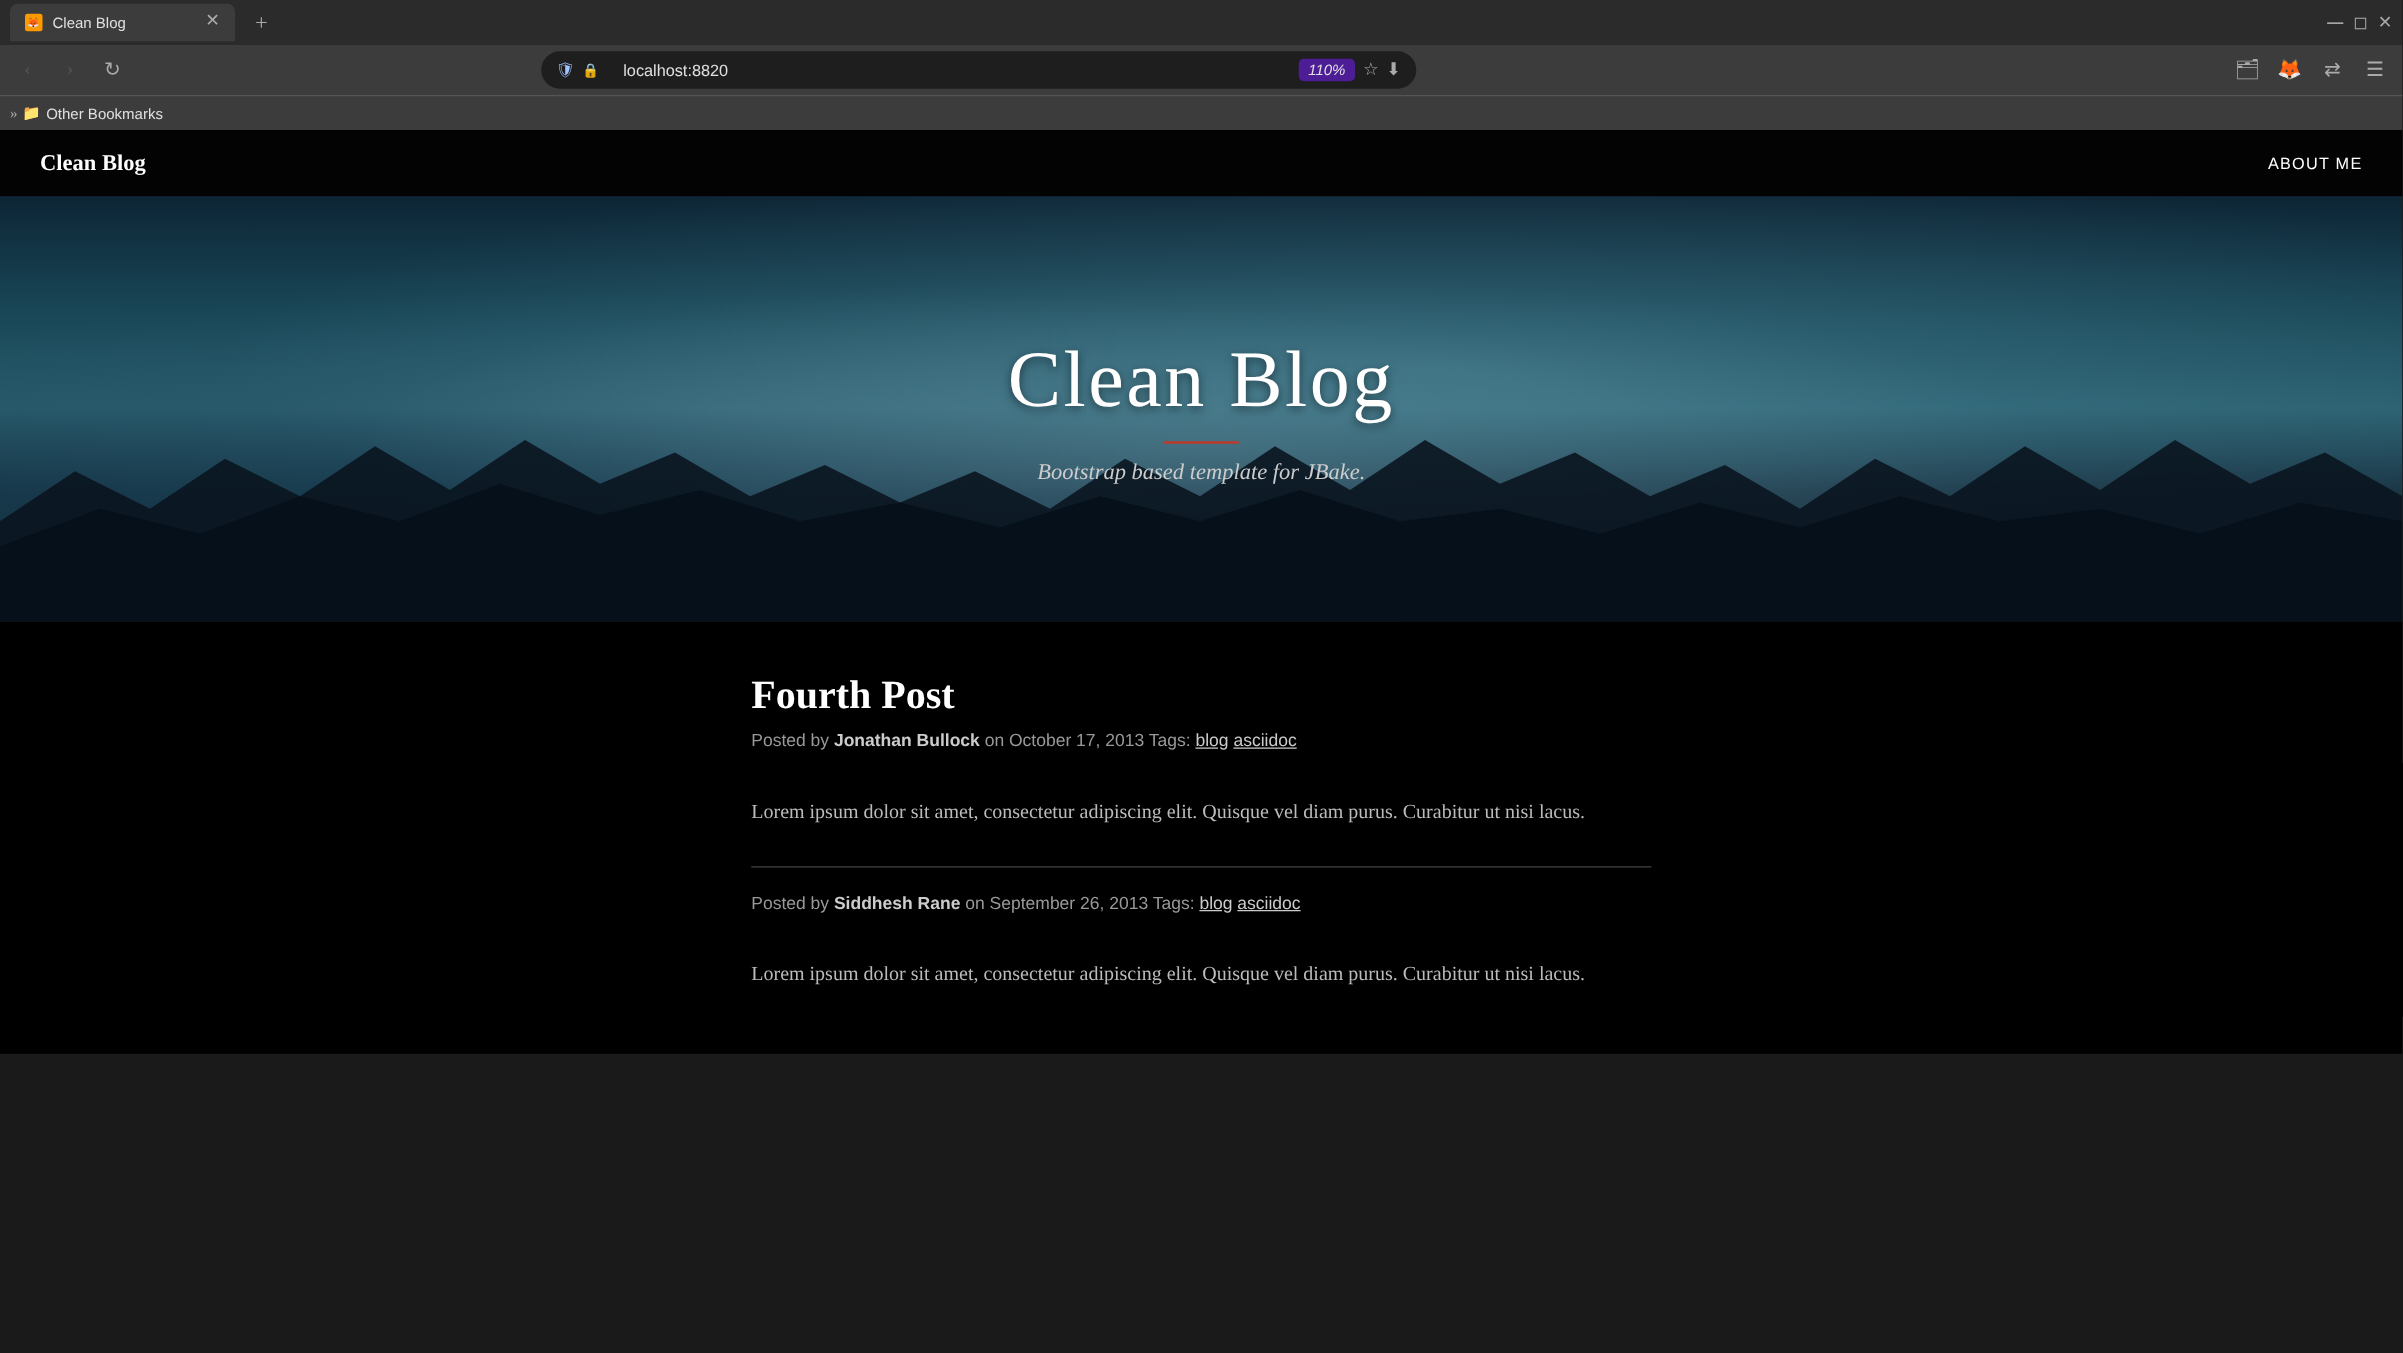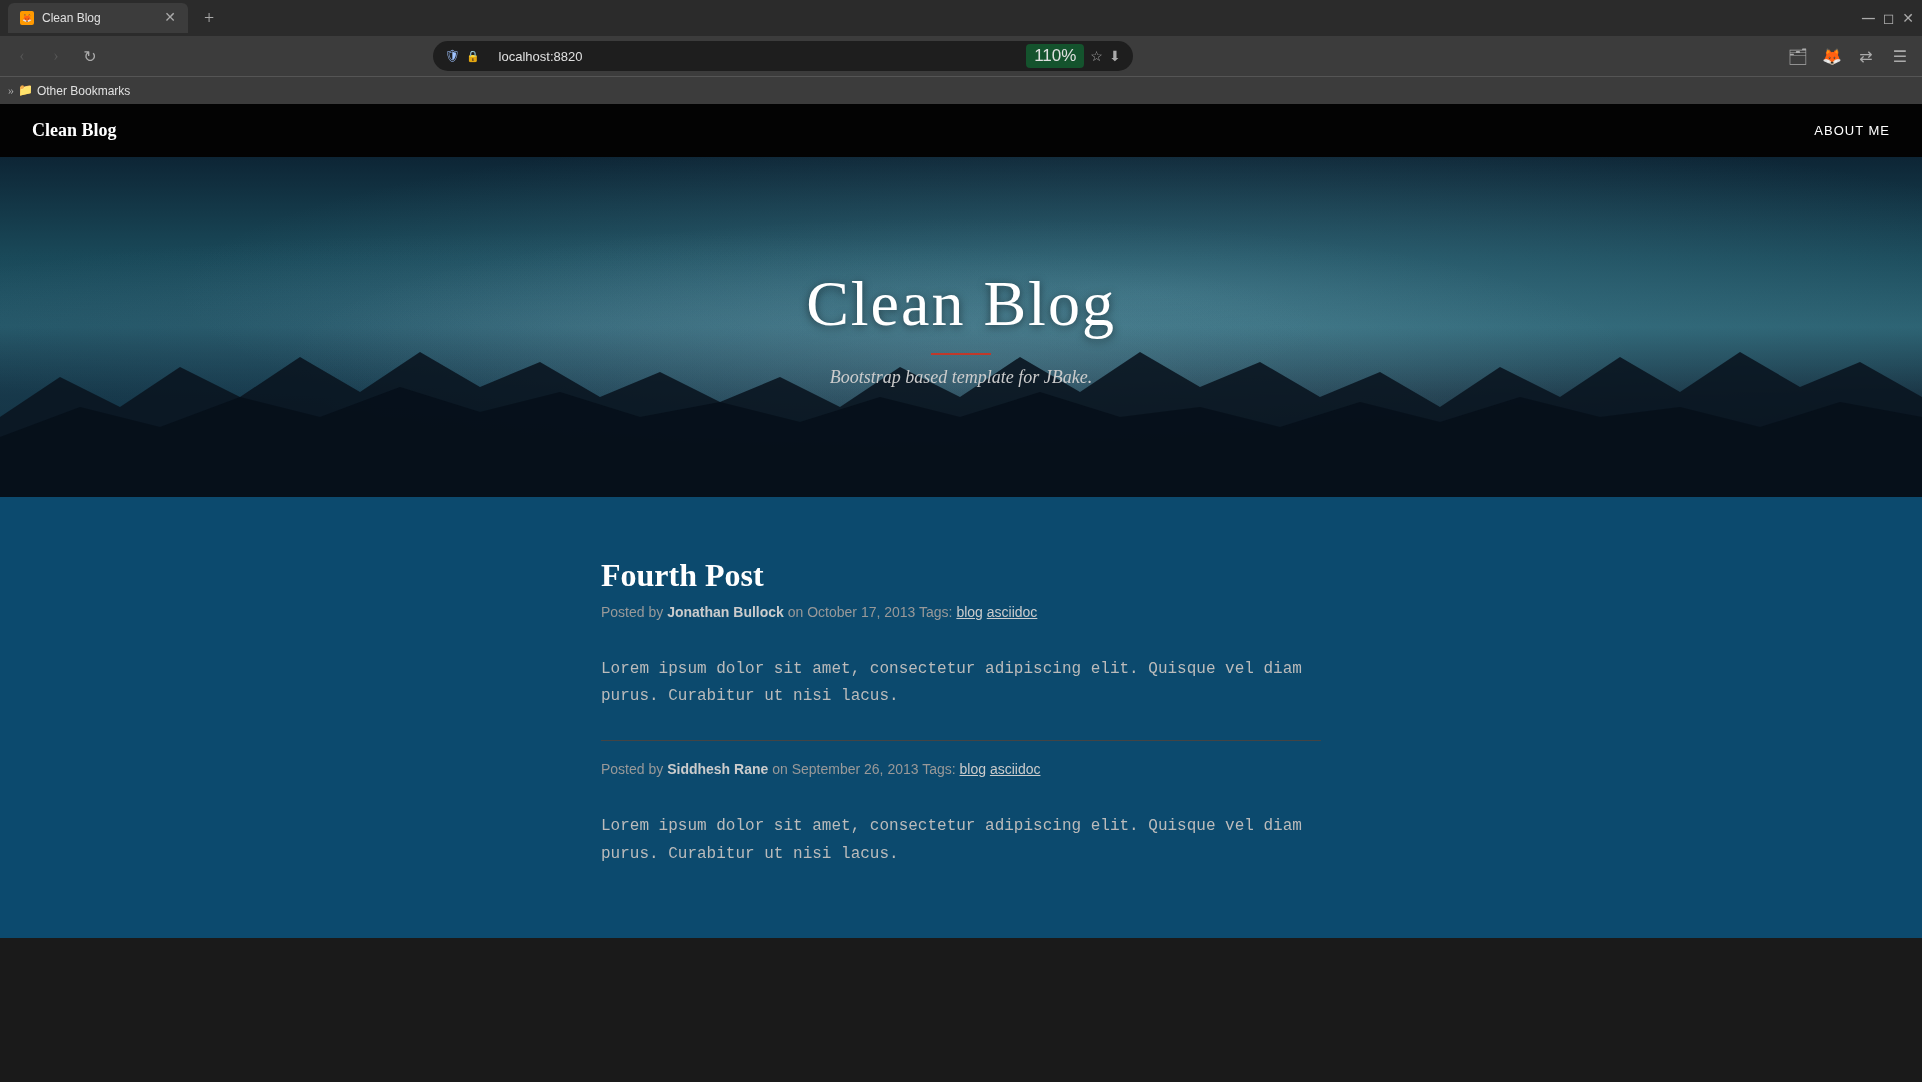--- a/index.html
+++ b/index.html
@@ -13,21 +13,21 @@
     .browser-tab-title { color: #e0e0e0; font-size: 12px; font-family: sans-serif; flex: 1; }
     .browser-tab-close { color: #aaa; font-size: 14px; cursor: pointer; line-height: 1; }
     .browser-tab-new { color: #aaa; font-size: 18px; margin-left: 4px; cursor: pointer; width: 26px; height: 26px; display: flex; align-items: center; justify-content: center; }
     .browser-toolbar { background: #3c3c3c; display: flex; align-items: center; padding: 4px 8px; gap: 6px; height: 40px; }
     .browser-nav-btn { color: #aaa; font-size: 16px; cursor: pointer; width: 28px; height: 28px; display: flex; align-items: center; justify-content: center; border-radius: 4px; }
     .browser-nav-btn.disabled { color: #555; cursor: default; }
     .browser-address-bar { flex: 1; display: flex; align-items: center; background: #1e1e1e; border-radius: 20px; padding: 4px 12px; gap: 6px; height: 30px; max-width: 700px; margin: 0 auto; }
     .browser-shield { color: #a0c4ff; font-size: 12px; }
     .browser-lock { color: #aaa; font-size: 11px; }
     .browser-url { color: #e0e0e0; font-size: 13px; font-family: sans-serif; flex: 1; margin-left: 13px; }
-    .browser-zoom { background: #14532d; color: #e0e0e0; font-size: 17px; font-family: sans-serif; padding: 2px 8px; border-radius: 4px; }
+    .browser-zoom { background: #4c1d95; color: #e0e0e0; font-size: 12px; font-family: sans-serif; padding: 2px 8px; border-radius: 4px; font-style: italic; }
     .browser-star { color: #aaa; font-size: 14px; }
     .browser-pocket { color: #aaa; font-size: 14px; }
     .browser-right-icons { display: flex; align-items: center; gap: 6px; margin-left: auto; }
     .browser-icon-btn { color: #aaa; font-size: 16px; width: 28px; height: 28px; display: flex; align-items: center; justify-content: center; }
     .browser-bookmarks-bar { background: #3c3c3c; display: flex; align-items: center; padding: 2px 8px; height: 28px; gap: 4px; border-top: 1px solid #555; }
     .browser-bookmarks-chevron { color: #aaa; font-size: 12px; }
     .browser-bookmarks-label { color: #e0e0e0; font-size: 12px; font-family: sans-serif; }
 
     
     .site-nav { background: rgba(0,0,0,0.85); display: flex; align-items: center; justify-content: space-between; padding: 16px 32px; position: relative; z-index: 10; }
@@ -67,29 +67,29 @@
       background:
         radial-gradient(ellipse at 50% 60%, rgba(180,220,230,0.15) 0%, transparent 50%),
         radial-gradient(ellipse at 30% 50%, rgba(150,200,220,0.1) 0%, transparent 40%);
     }
     .hero-content { position: relative; z-index: 2; text-align: center; }
     .hero-title { color: #fff; font-size: 64px; font-family: 'Georgia', serif; font-weight: 300; letter-spacing: 2px; margin-bottom: 8px; text-shadow: 0 2px 8px rgba(0,0,0,0.5); }
     .hero-divider { width: 60px; height: 2px; background: #c0392b; margin: 12px auto; }
     .hero-subtitle { color: #ccc; font-size: 18px; font-family: 'Georgia', serif; font-style: italic; }
 
     
-    .content { background: #0c4a6e; padding: 40px 0; }
+    .content { background: #000000; padding: 20px 0; }
     .post-list { max-width: 760px; margin: 0 auto; padding: 0 20px; }
     .post-item { padding: 20px 0 30px; border-bottom: 1px solid #444; }
     .post-item:last-child { border-bottom: none; }
     .post-title { color: #fff; font-size: 32px; font-family: 'Georgia', serif; font-weight: bold; margin-bottom: 10px; }
     .post-meta { color: #999; font-size: 14px; font-family: sans-serif; margin-bottom: 16px; }
     .post-meta strong { color: #ccc; font-weight: bold; font-family: sans-serif; }
     .post-meta a { color: #ccc; text-decoration: underline; }
-    .post-excerpt { color: #bbb; font-size: 16px; font-family: Liberation Mono, monospace; line-height: 1.7; margin-top: 36px; }
+    .post-excerpt { color: #bbb; font-size: 16px; font-family: Liberation Serif, serif; line-height: 1.7; margin-top: 36px; }
   </style>
 </head>
 <body>
 
 <div class="browser-chrome">
 
   <div class="browser-titlebar">
     <div class="browser-tab">
       <div class="browser-tab-favicon">🦊</div>
       <span class="browser-tab-title">Clean Blog</span>

